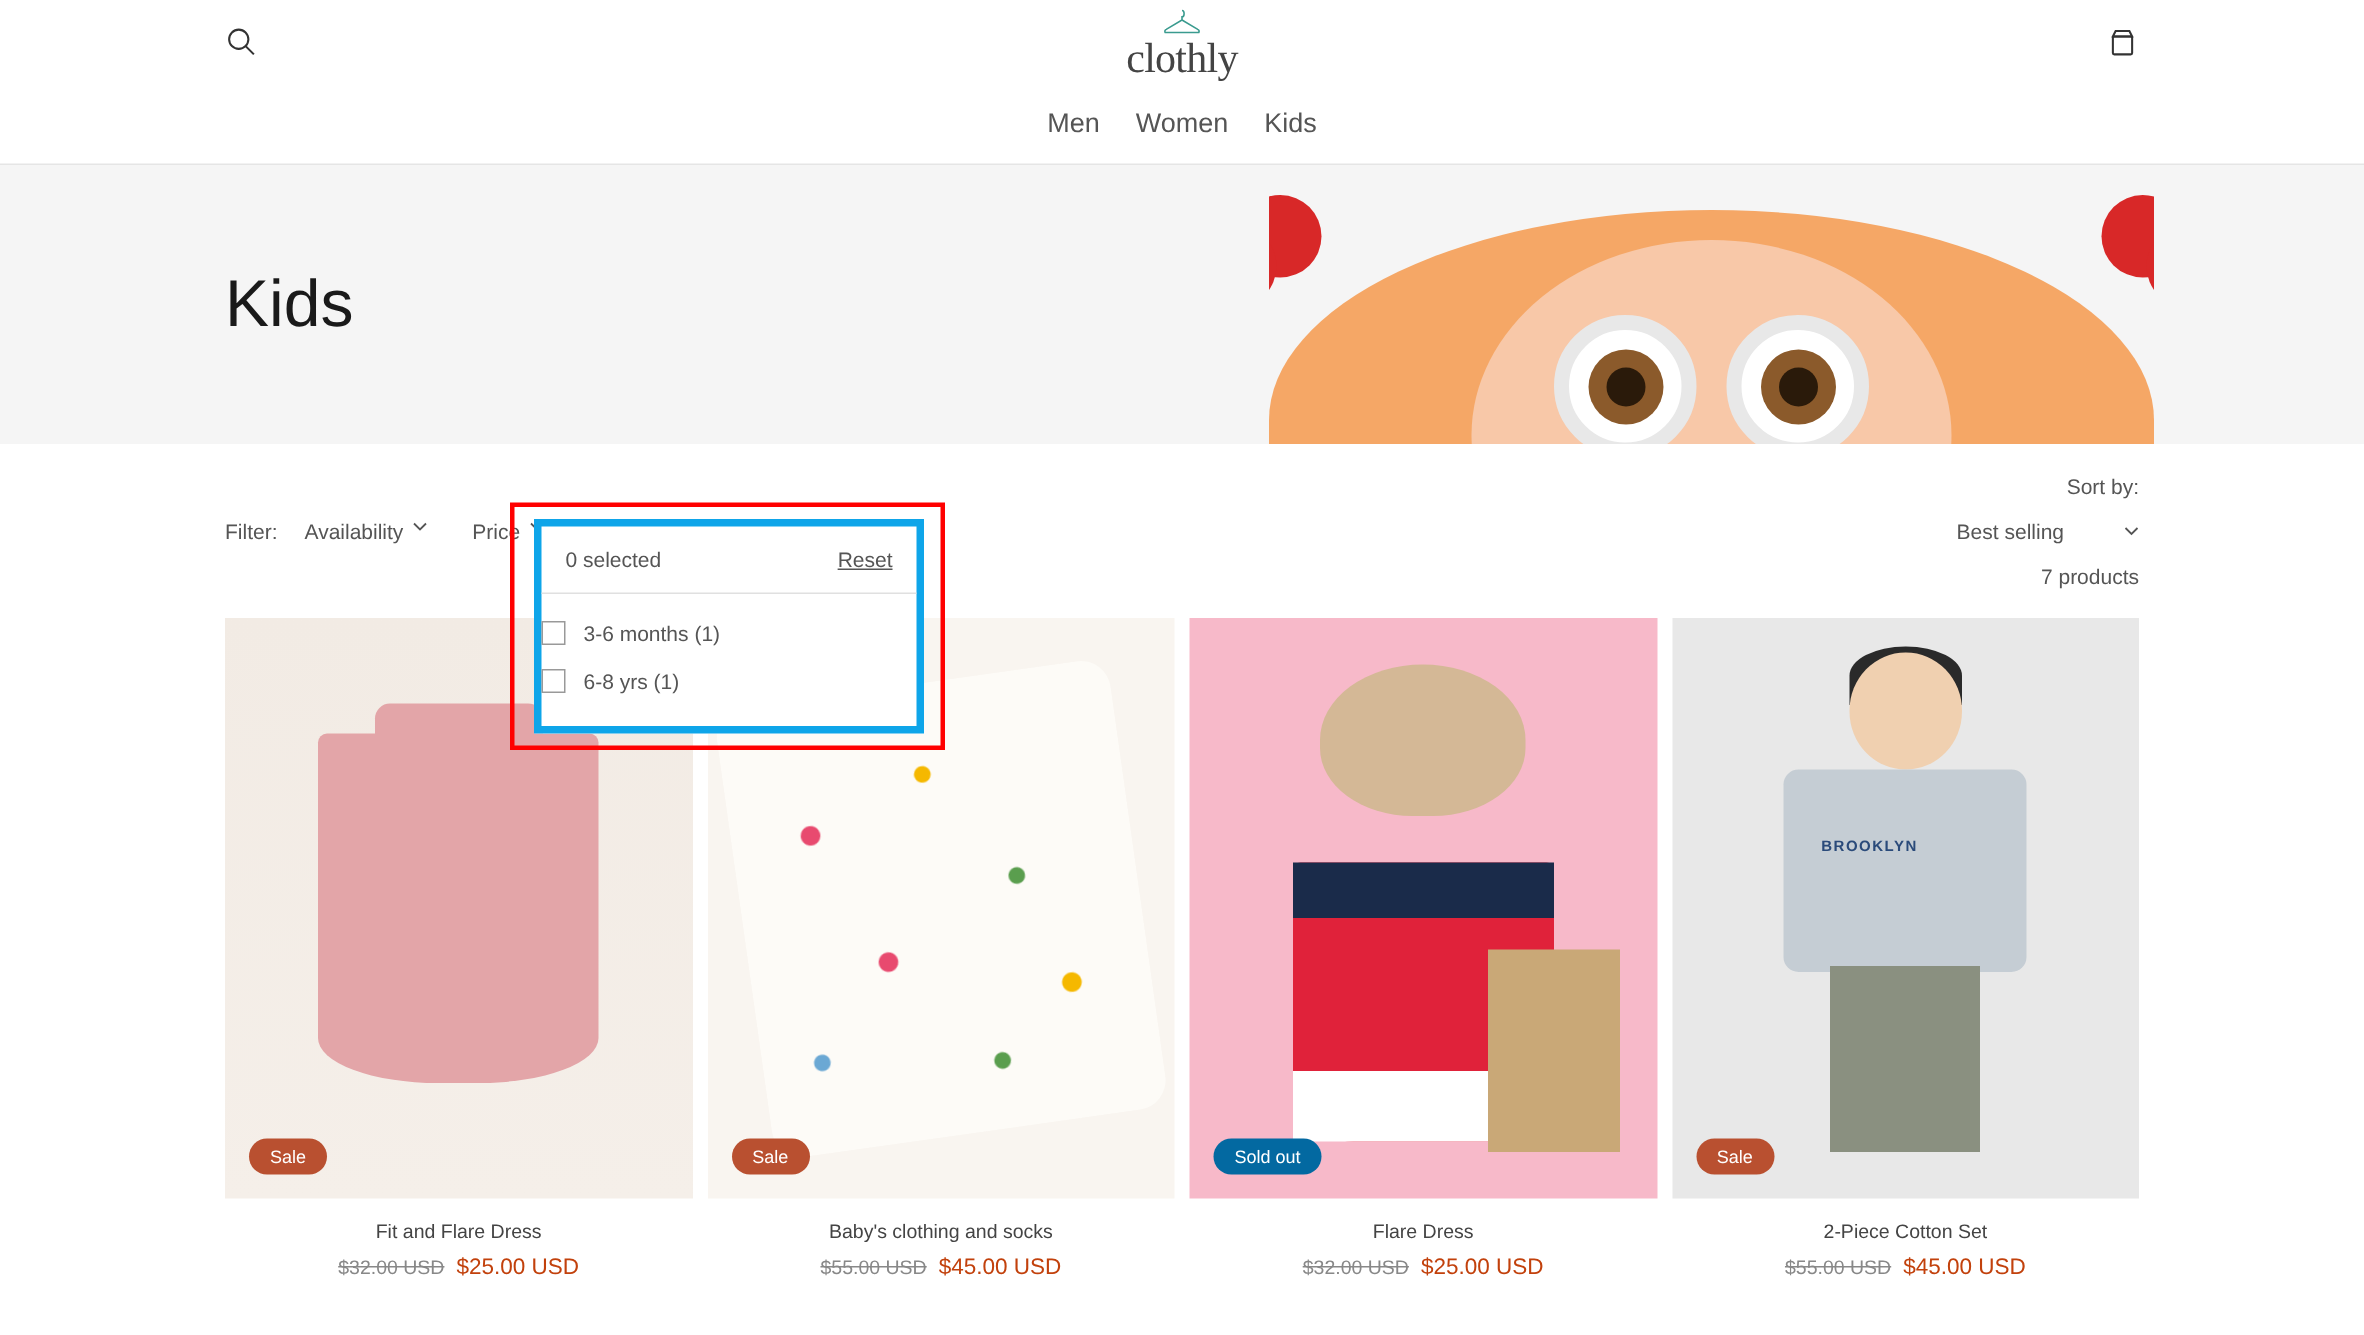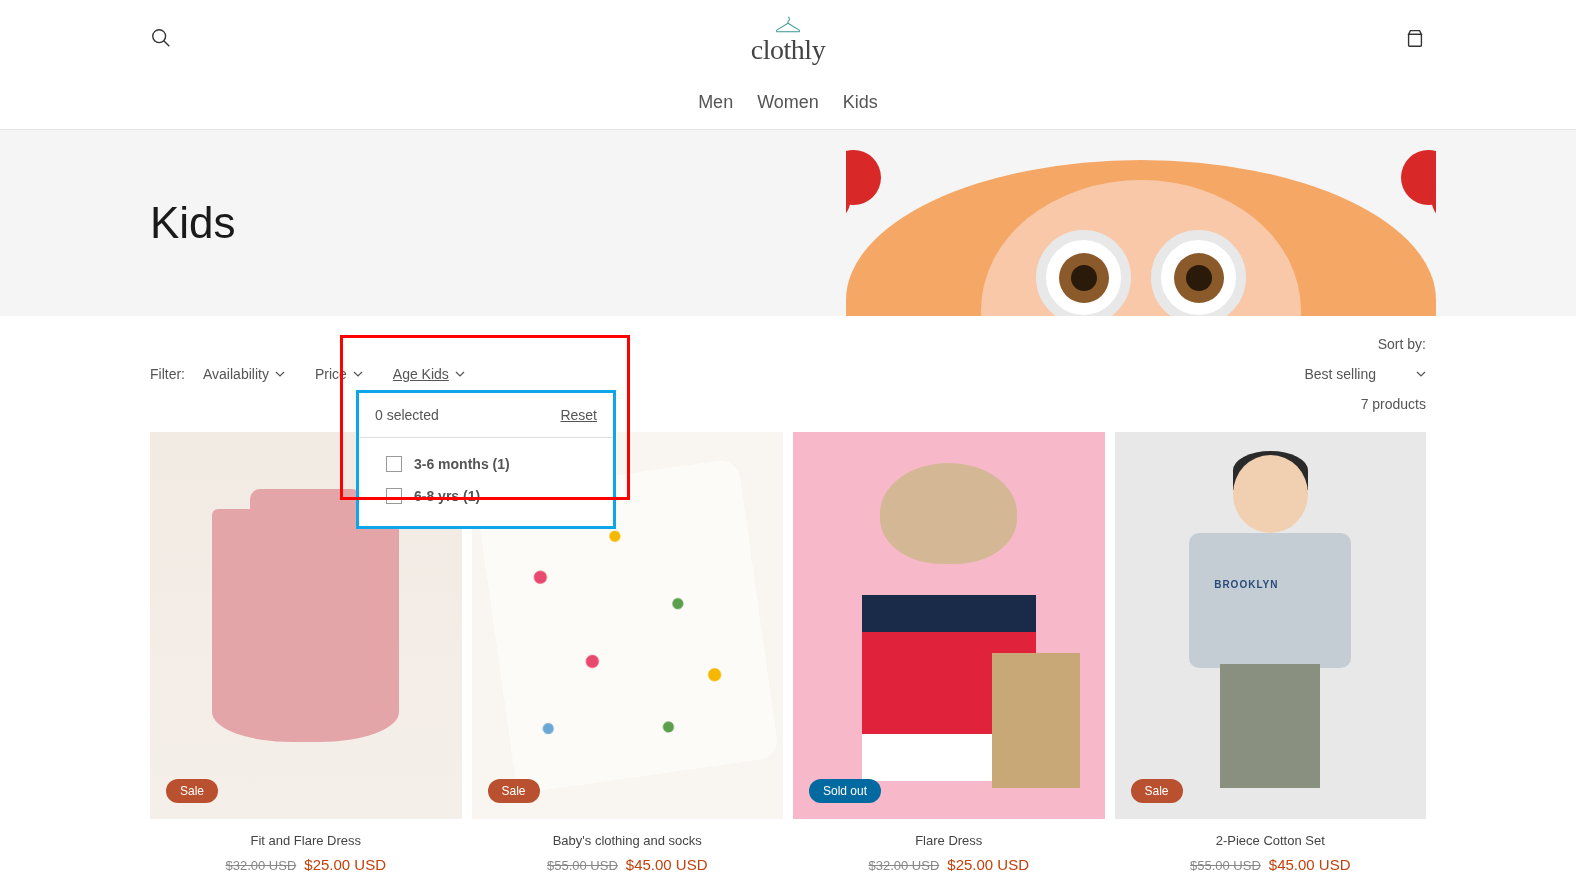--- a/index.html
+++ b/index.html
@@ -1,46 +1,46 @@
 <!DOCTYPE html>
 <html><head>
 <meta charset="utf-8">
 <style>
 * { margin: 0; padding: 0; box-sizing: border-box; }
 body { font-family: -apple-system, BlinkMacSystemFont, "Segoe UI", Arial, sans-serif; background: #fff; color: #121212; }
 
 .header { border-bottom: 1px solid #e5e5e5; }
-.header-top { display: flex; align-items: center; justify-content: space-between; padding: 14px 150px; text-align: center; }
+.header-top { display: flex; align-items: center; justify-content: space-between; padding: 4px 150px; text-align: center; }
 .search-icon, .cart-icon { width: 22px; height: 22px; cursor: pointer; }
 .logo { display: flex; align-items: center; justify-content: center; }
 .logo-text { font-size: 28px; font-weight: 400; color: #444; letter-spacing: -0.5px; font-family: Georgia, serif; }
 .hanger { width: 28px; height: 20px; }
 
 .nav { display: flex; justify-content: center; gap: 24px; padding: 12px 0 16px; }
 .nav a { text-decoration: none; color: #555; font-size: 18px; }
 
 .hero { background: #f5f5f5; display: flex; align-items: center; height: 186px; overflow: hidden; padding-left: 150px; position: relative; }
 .hero h1 { font-size: 44px; font-weight: 400; color: #1a1a1a; }
 .hero-img { position: absolute; right: 140px; top: 0; width: 590px; height: 186px; display: flex; align-items: flex-start; justify-content: center; overflow: hidden; }
 
 .controls { display: flex; align-items: center; padding: 20px 150px; font-size: 14px; color: #555; position: relative; }
 .filter-label { margin-right: 18px; }
-.filter-item { display: inline-flex; align-items: center; gap: 6px; margin-right: 30px; cursor: pointer; }
+.filter-item { display: inline-flex; align-items: flex-start; gap: 6px; margin-right: 30px; cursor: pointer; }
 .filter-item.active { text-decoration: underline; }
 .caret { width: 10px; height: 10px; }
 
 .sort-section { margin-left: auto; display: flex; align-items: flex-end; gap: 14px; flex-direction: column; }
 .sort-label { color: #555; }
 .sort-select { display: inline-flex; align-items: center; gap: 40px; cursor: pointer; }
 .product-count { margin-left: 30px; }
 
-.dropdown { position: absolute; top: 50px; left: 356px; width: 260px; background: #fff; border: 3px solid #0ea5e9; z-index: 10; font-size: 14px; margin-top: 24px; }
+.dropdown { position: absolute; top: 50px; left: 356px; width: 260px; background: #fff; border: 5px solid #0ea5e9; z-index: 10; font-size: 14px; }
 .dropdown-header { display: flex; justify-content: space-between; padding: 14px 16px; border-bottom: 1px solid #e0e0e0; color: #555; }
 .reset-link { text-decoration: underline; cursor: pointer; }
-.dropdown-options { padding: 10px 27px 14px; font-weight: bold; }
+.dropdown-options { padding: 10px 0 14px; }
 .option { display: flex; align-items: center; gap: 12px; padding: 8px 0; cursor: pointer; color: #555; }
 .checkbox { width: 16px; height: 16px; border: 1px solid #999; }
 
 .highlight-box { position: absolute; border: 3px solid #ff0000; left: 340px; top: 335px; width: 290px; height: 165px; z-index: 20; pointer-events: none; }
 
 .grid { display: grid; grid-template-columns: repeat(4, 1fr); gap: 10px; padding: 0 150px 40px; }
 .card { position: relative; text-align: center; }
 .card-img { width: 100%; aspect-ratio: 283/352; position: relative; overflow: hidden; display: flex; align-items: center; justify-content: center; }
 .badge { position: absolute; bottom: 16px; left: 16px; padding: 5px 14px; border-radius: 20px; font-size: 12px; color: #fff; }
 .badge.sale { background: #b95030; }

